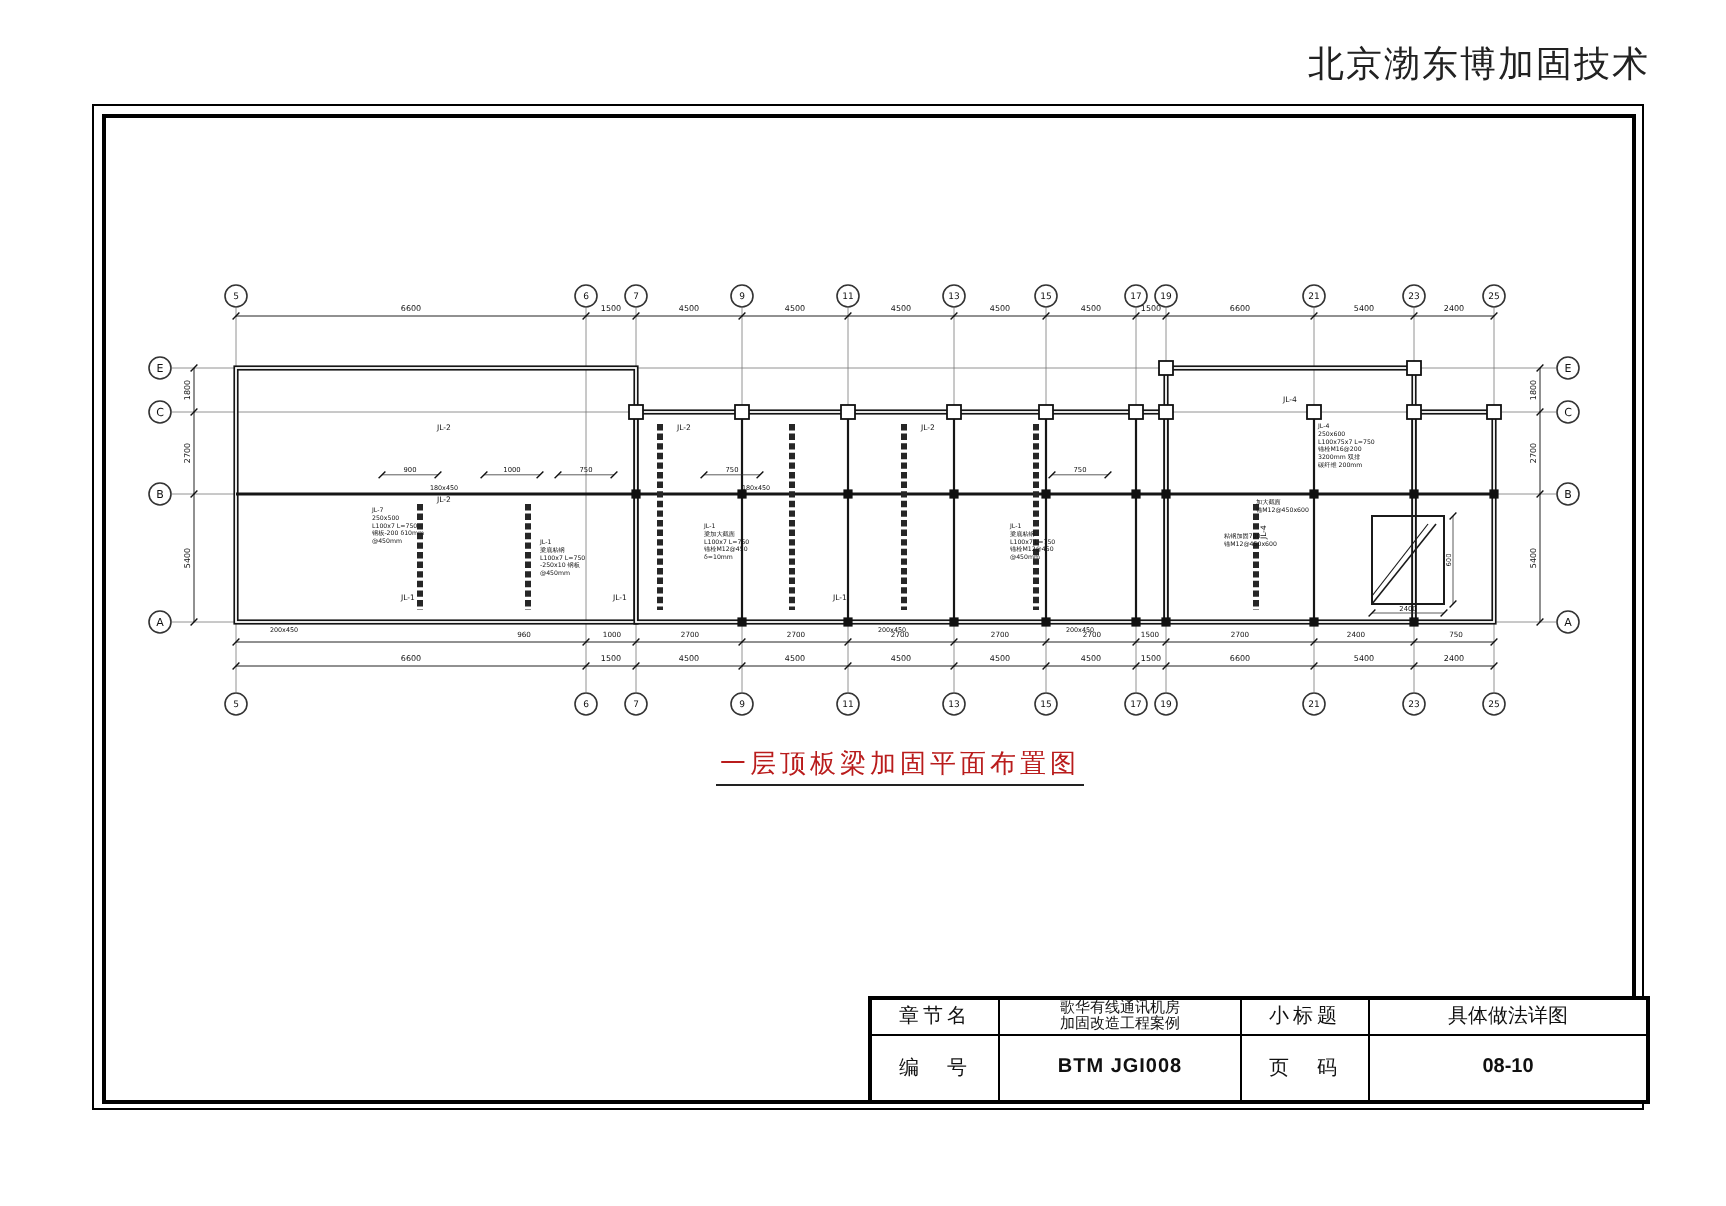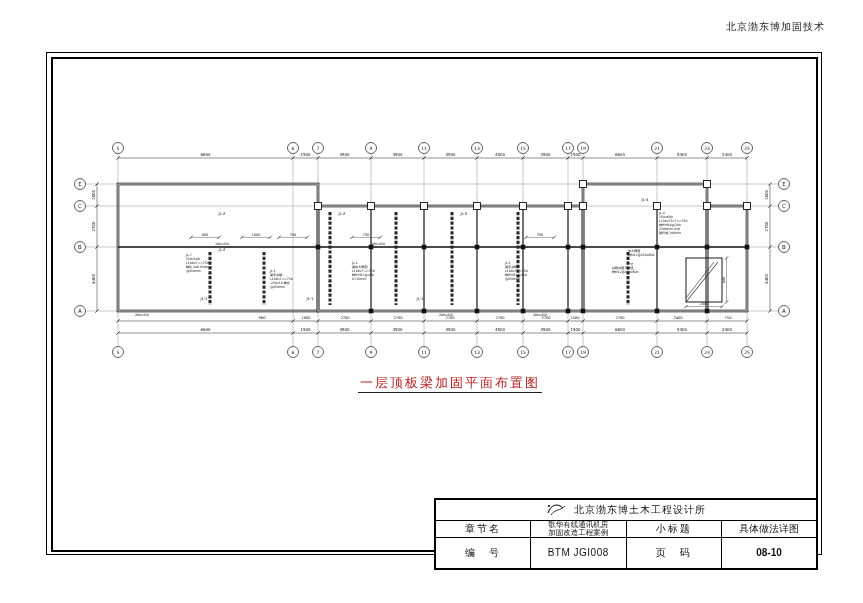--- a/index.html
+++ b/index.html
@@ -1,39 +1,39 @@
 <!DOCTYPE html>
 <html><head>
 <meta charset="utf-8">
 <style>
   html,body{margin:0;padding:0;}
   body{width:863px;height:603px;background:#ffffff;position:relative;overflow:hidden;
        font-family:"Liberation Sans",sans-serif;color:#111;}
-  .brand{position:absolute;top:20px;right:38px;font-size:10px;letter-spacing:1px;
+  .brand{position:absolute;top:20px;right:38px;font-size:18px;letter-spacing:1px;
          font-family:"DejaVu Serif",serif;color:#222;}
   .frame-outer{position:absolute;left:46px;top:52px;width:776px;height:503px;
                border:1px solid #000;box-sizing:border-box;}
   .frame-inner{position:absolute;left:51px;top:57px;width:767px;height:495px;
                border:2px solid #000;box-sizing:border-box;}
   #plan{position:absolute;left:0;top:0;font-family:"DejaVu Sans",sans-serif;}
   .caption{position:absolute;left:300px;top:373px;width:300px;text-align:center;}
   .caption span{font-size:13px;letter-spacing:2px;color:#b91c1c;
                 border-bottom:1.3px solid #222;padding:0 2px 2px 2px;
                 font-family:"DejaVu Serif",serif;}
   table.tb{position:absolute;left:434px;top:498px;width:384px;height:54px;
            border-collapse:collapse;table-layout:fixed;background:#fff;}
   table.tb td{border:1px solid #000;text-align:center;vertical-align:middle;
               padding:0;font-size:10px;color:#111;overflow:hidden;}
   table.tb{border:2px solid #000;}
   tr.r1{height:21px;} tr.r2{height:16px;} tr.r3{height:32px;}
   td.c1{width:63px;} td.c2{width:120px;} td.c3{width:63px;} td.c4{width:138px;margin-top:24px;}
   .tb-head{font-size:12.5px;font-family:"DejaVu Serif",serif;letter-spacing:1px;}
   .tb-head .logo{display:inline-block;vertical-align:-3px;margin-right:4px;}
   .proj{font-size:7.5px;line-height:8px;}
-  .code{font-weight:normal;font-size:11px;letter-spacing:0.5px;margin-left:45px;}
+  .code{font-weight:bold;font-size:11px;letter-spacing:0.5px;margin-left:45px;}
   .pg{font-size:10.5px;font-weight:bold;}
   .lbl{letter-spacing:2px;}
 </style>
 </head>
 <body>
 
 <div class="frame-outer"></div>
 <div class="frame-inner"></div>
 
 <div class="brand">北京渤东博加固技术</div>
@@ -313,32 +313,20 @@
     <line x1="724.8" y1="303.7" x2="728.2" y2="300.3" stroke="#111" stroke-width="0.7"></line>
     <text x="725.4" y="280" font-size="3.4" text-anchor="middle" fill="#111" transform="rotate(-90 725.4 280)">600</text>
   </svg>
 
 <div class="caption">
   <span>一层顶板梁加固平面布置图</span>
 </div>
 
 <table class="tb">
   <tbody>
-      <tr class="r1">
-    <td colspan="4" class="tb-head">
-      <span class="logo">
-        <svg width="20" height="14" viewBox="0 0 20 14">
-          <path d="M2,11 C5,2 12,1 17,6" fill="none" stroke="#000" stroke-width="1"></path>
-          <path d="M5,13 C9,7 14,9 19,4" fill="none" stroke="#000" stroke-width="0.8"></path>
-          <circle cx="3" cy="4" r="1" fill="#000"></circle>
-        </svg>
-      </span>
-      <span>北京渤东博土木工程设计所</span>
-    </td>
-  </tr>
   <tr class="r2">
     <td class="c1 lbl">章节名</td>
     <td class="c2">
       <div class="proj">歌华有线通讯机房</div>
       <div class="proj">加固改造工程案例</div>
     </td>
     <td class="c3 lbl">小标题</td>
     <td class="c4">具体做法详图</td>
   </tr>
   <tr class="r3">

